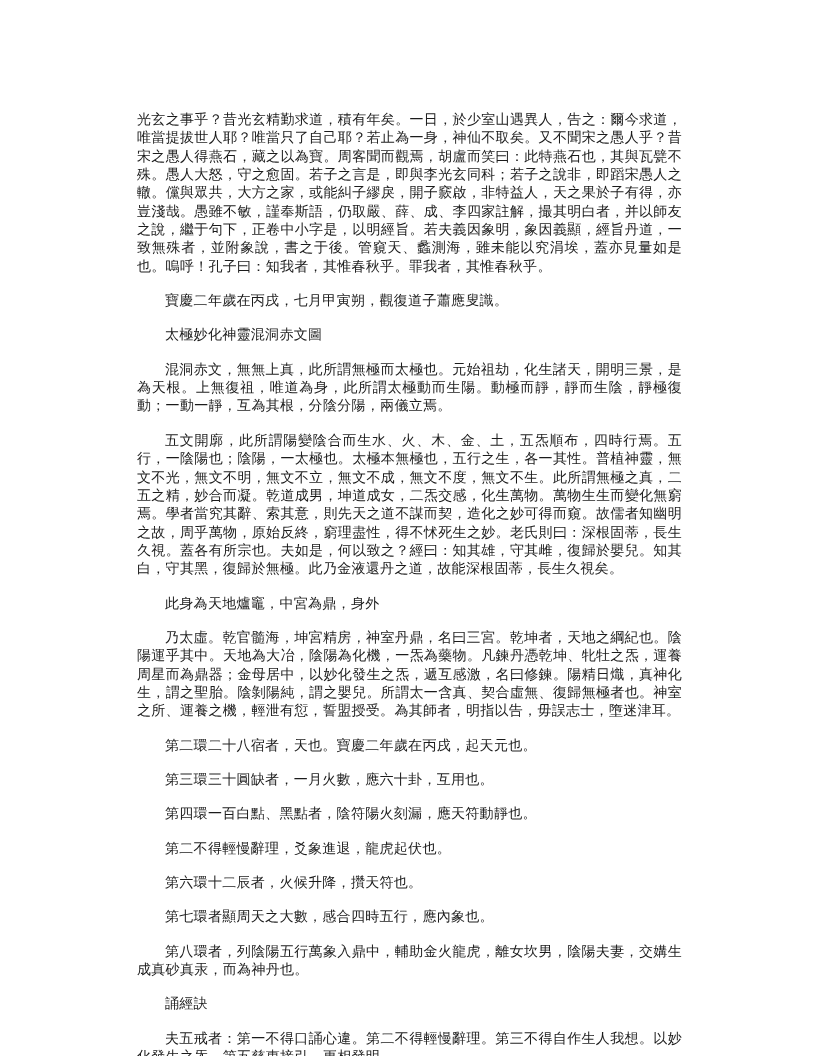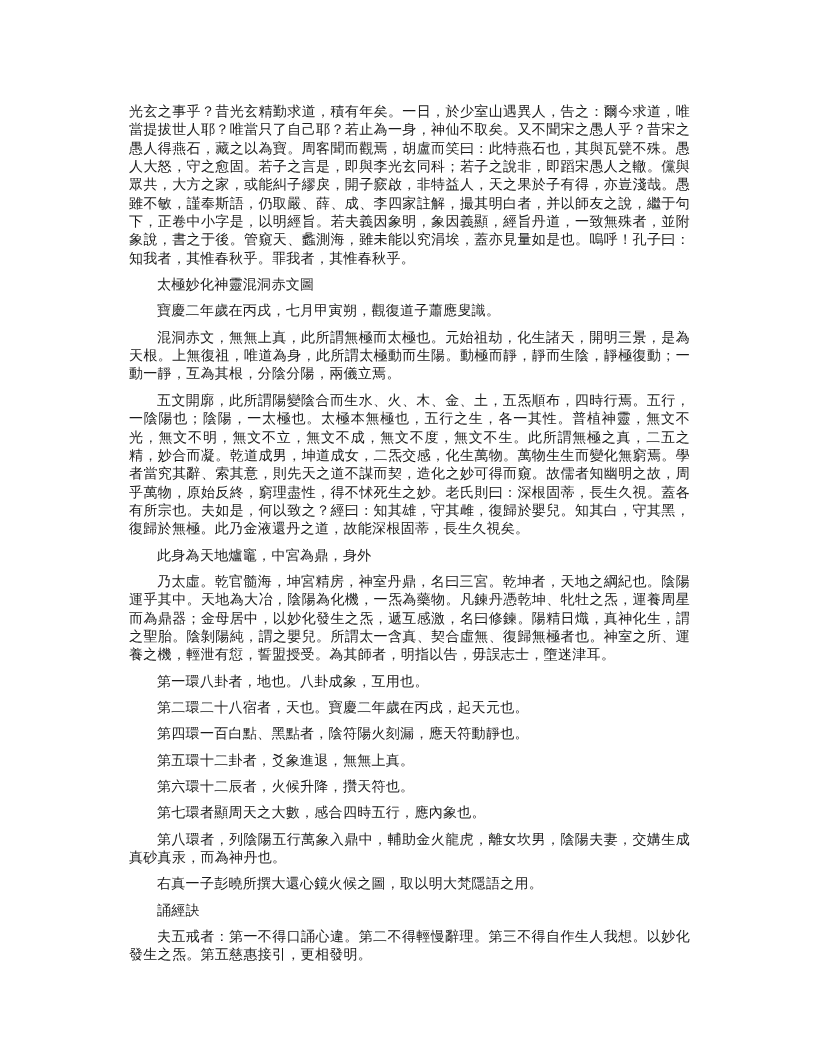--- a/index.html
+++ b/index.html
@@ -28,45 +28,44 @@
     top: 95px;
     width: 577px;
     font-size: 14px;
     line-height: 18.35px;
     color: #1b1b1b;
     text-align: justify;
     text-align-last: left;
     letter-spacing: 0.3px;
   }
   .page-text p {
-    margin: 8px;
+    margin: 16px;
     padding: 0;
     text-indent: 2em;
   }
   .page-text p.no-indent {
     text-indent: 0;
   }
 </style>
 </head>
 <body style="background: rgb(255, 255, 255);">
 
 <div class="page">
   <div class="page-text" style="color: rgb(27, 27, 27);">
 
   <p class="no-indent">光玄之事乎？昔光玄精勤求道，積有年矣。一日，於少室山遇異人，告之：爾今求道，唯當提拔世人耶？唯當只了自己耶？若止為一身，神仙不取矣。又不聞宋之愚人乎？昔宋之愚人得燕石，藏之以為寶。周客聞而觀焉，胡盧而笑曰：此特燕石也，其與瓦甓不殊。愚人大怒，守之愈固。若子之言是，即與李光玄同科；若子之說非，即蹈宋愚人之轍。儻與眾共，大方之家，或能糾子繆戾，開子窾啟，非特益人，天之果於子有得，亦豈淺哉。愚雖不敏，謹奉斯語，仍取嚴、薛、成、李四家註解，撮其明白者，并以師友之說，繼于句下，正卷中小字是，以明經旨。若夫義因象明，象因義顯，經旨丹道，一致無殊者，並附象說，書之于後。管窺天、蠡測海，雖未能以究涓埃，蓋亦見量如是也。嗚呼！孔子曰：知我者，其惟春秋乎。罪我者，其惟春秋乎。</p>
+      <p>寶慶二年歲在丙戌，七月甲寅朔，觀復道子蕭應叟識。</p>
       <p>太極妙化神靈混洞赤文圖</p>
-      <p>寶慶二年歲在丙戌，七月甲寅朔，觀復道子蕭應叟識。</p>
       <p>混洞赤文，無無上真，此所謂無極而太極也。元始祖劫，化生諸天，開明三景，是為天根。上無復祖，唯道為身，此所謂太極動而生陽。動極而靜，靜而生陰，靜極復動；一動一靜，互為其根，分陰分陽，兩儀立焉。</p>
       <p>五文開廓，此所謂陽變陰合而生水、火、木、金、土，五炁順布，四時行焉。五行，一陰陽也；陰陽，一太極也。太極本無極也，五行之生，各一其性。普植神靈，無文不光，無文不明，無文不立，無文不成，無文不度，無文不生。此所謂無極之真，二五之精，妙合而凝。乾道成男，坤道成女，二炁交感，化生萬物。萬物生生而變化無窮焉。學者當究其辭、索其意，則先天之道不謀而契，造化之妙可得而窺。故儒者知幽明之故，周乎萬物，原始反終，窮理盡性，得不怵死生之妙。老氏則曰：深根固蒂，長生久視。蓋各有所宗也。夫如是，何以致之？經曰：知其雄，守其雌，復歸於嬰兒。知其白，守其黑，復歸於無極。此乃金液還丹之道，故能深根固蒂，長生久視矣。</p>
       <p>此身為天地爐竈，中宮為鼎，身外</p>
       <p>乃太虛。乾官髓海，坤宮精房，神室丹鼎，名曰三宮。乾坤者，天地之綱紀也。陰陽運乎其中。天地為大冶，陰陽為化機，一炁為藥物。凡鍊丹憑乾坤、牝牡之炁，運養周星而為鼎器；金母居中，以妙化發生之炁，遞互感激，名曰修鍊。陽精日熾，真神化生，謂之聖胎。陰剝陽純，謂之嬰兒。所謂太一含真、契合虛無、復歸無極者也。神室之所、運養之機，輕泄有愆，誓盟授受。為其師者，明指以告，毋誤志士，墮迷津耳。</p>
-      <p>第一環八卦者，地也。八卦成象，互用也。</p>
       <p>第二環二十八宿者，天也。寶慶二年歲在丙戌，起天元也。</p>
+      <p>第三環三十圓缺者，一月火數，應六十卦，互用也。</p>
       <p>第四環一百白點、黑點者，陰符陽火刻漏，應天符動靜也。</p>
-      <p>第五環十二卦者，爻象進退，無無上真。</p>
+      <p>第二不得輕慢辭理，爻象進退，龍虎起伏也。</p>
       <p>第六環十二辰者，火候升降，攢天符也。</p>
       <p>第七環者顯周天之大數，感合四時五行，應內象也。</p>
       <p>第八環者，列陰陽五行萬象入鼎中，輔助金火龍虎，離女坎男，陰陽夫妻，交媾生成真砂真汞，而為神丹也。</p>
-      <p>右真一子彭曉所撰大還心鏡火候之圖，取以明大梵隱語之用。</p>
       <p>誦經訣</p>
       <p>夫五戒者：第一不得口誦心違。第二不得輕慢辭理。第三不得自作生人我想。以妙化發生之炁。第五慈惠接引，更相發明。</p>
     </div>
 </div>
 
 </body></html>

